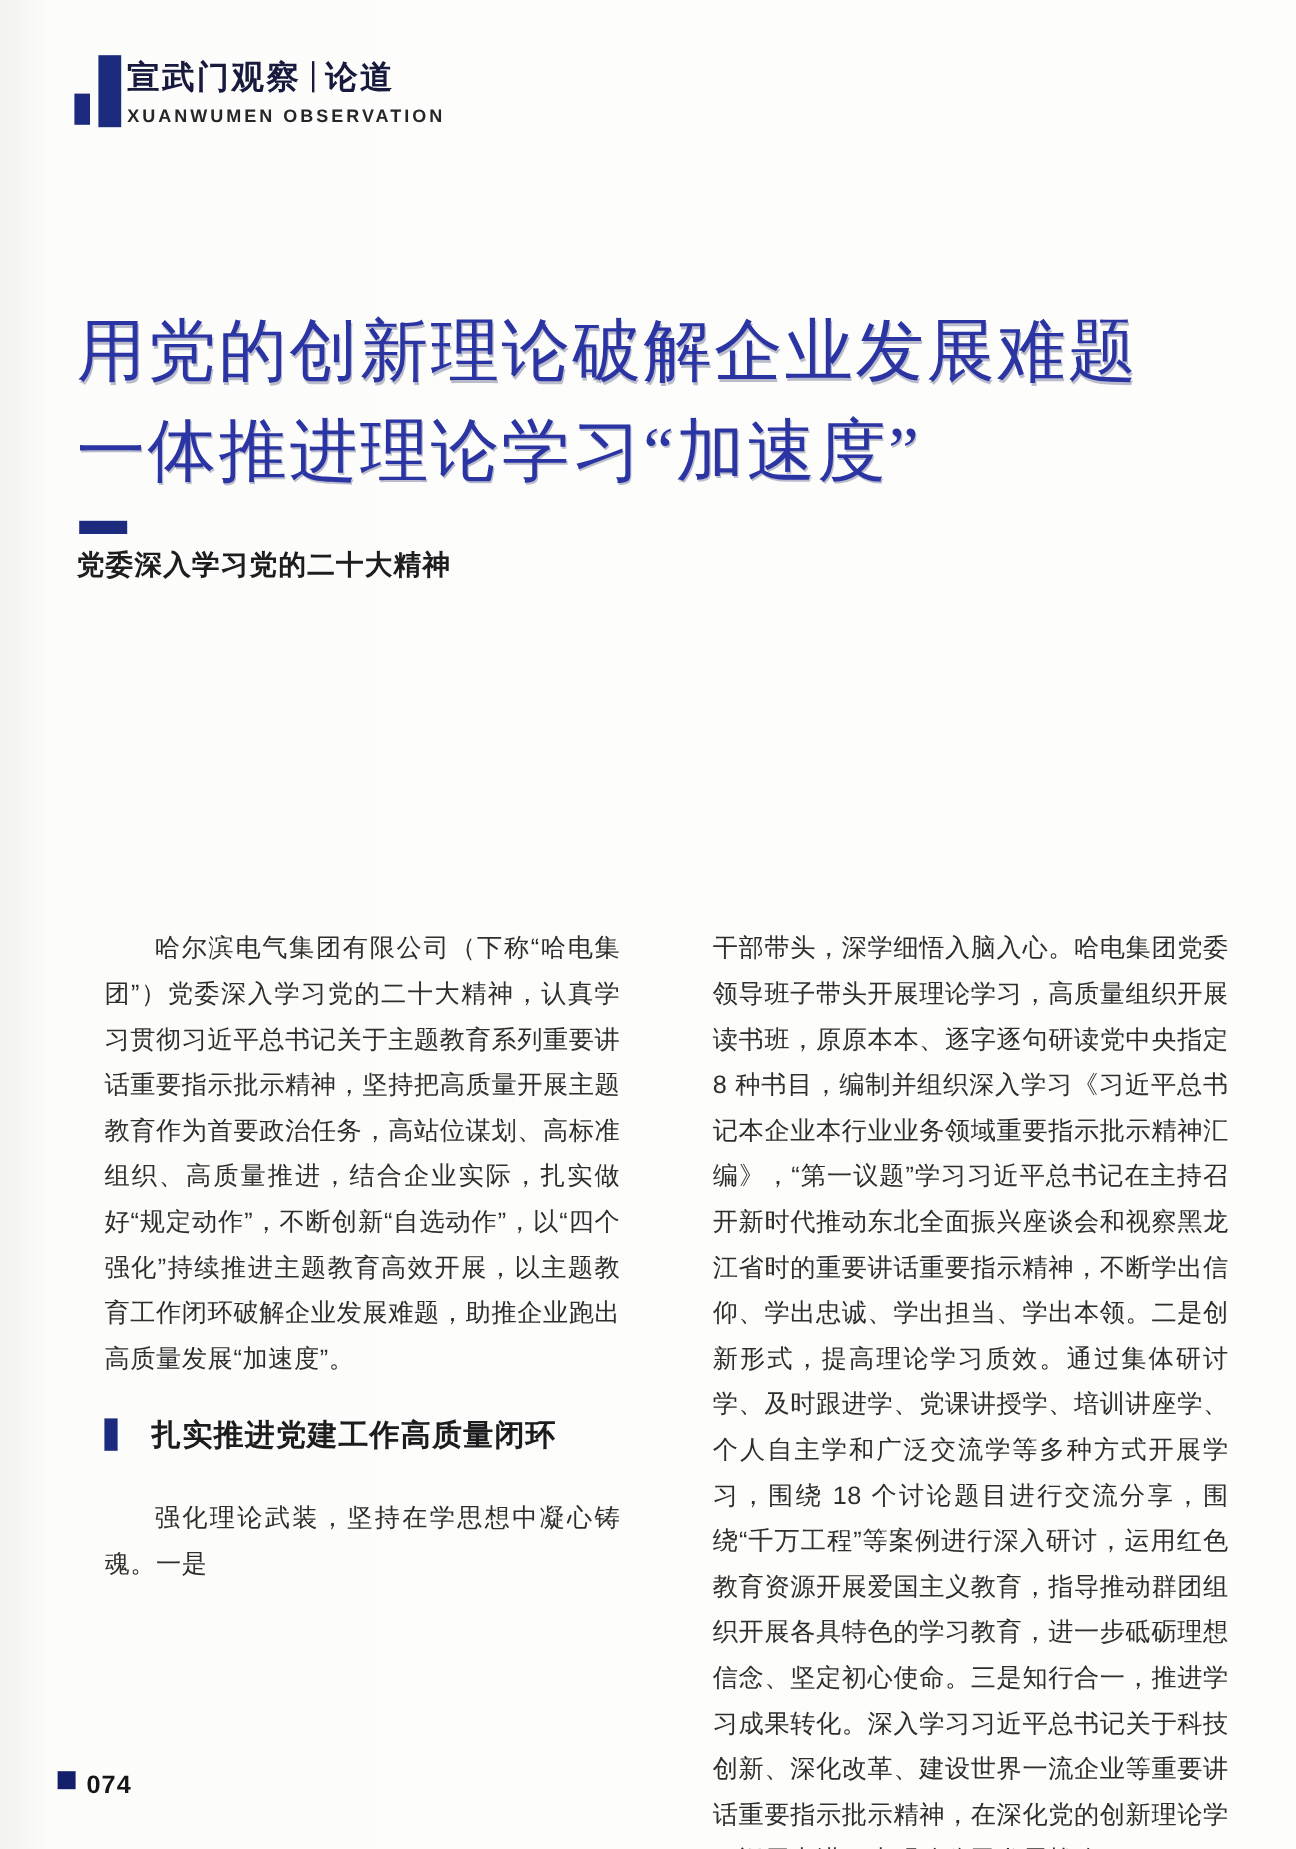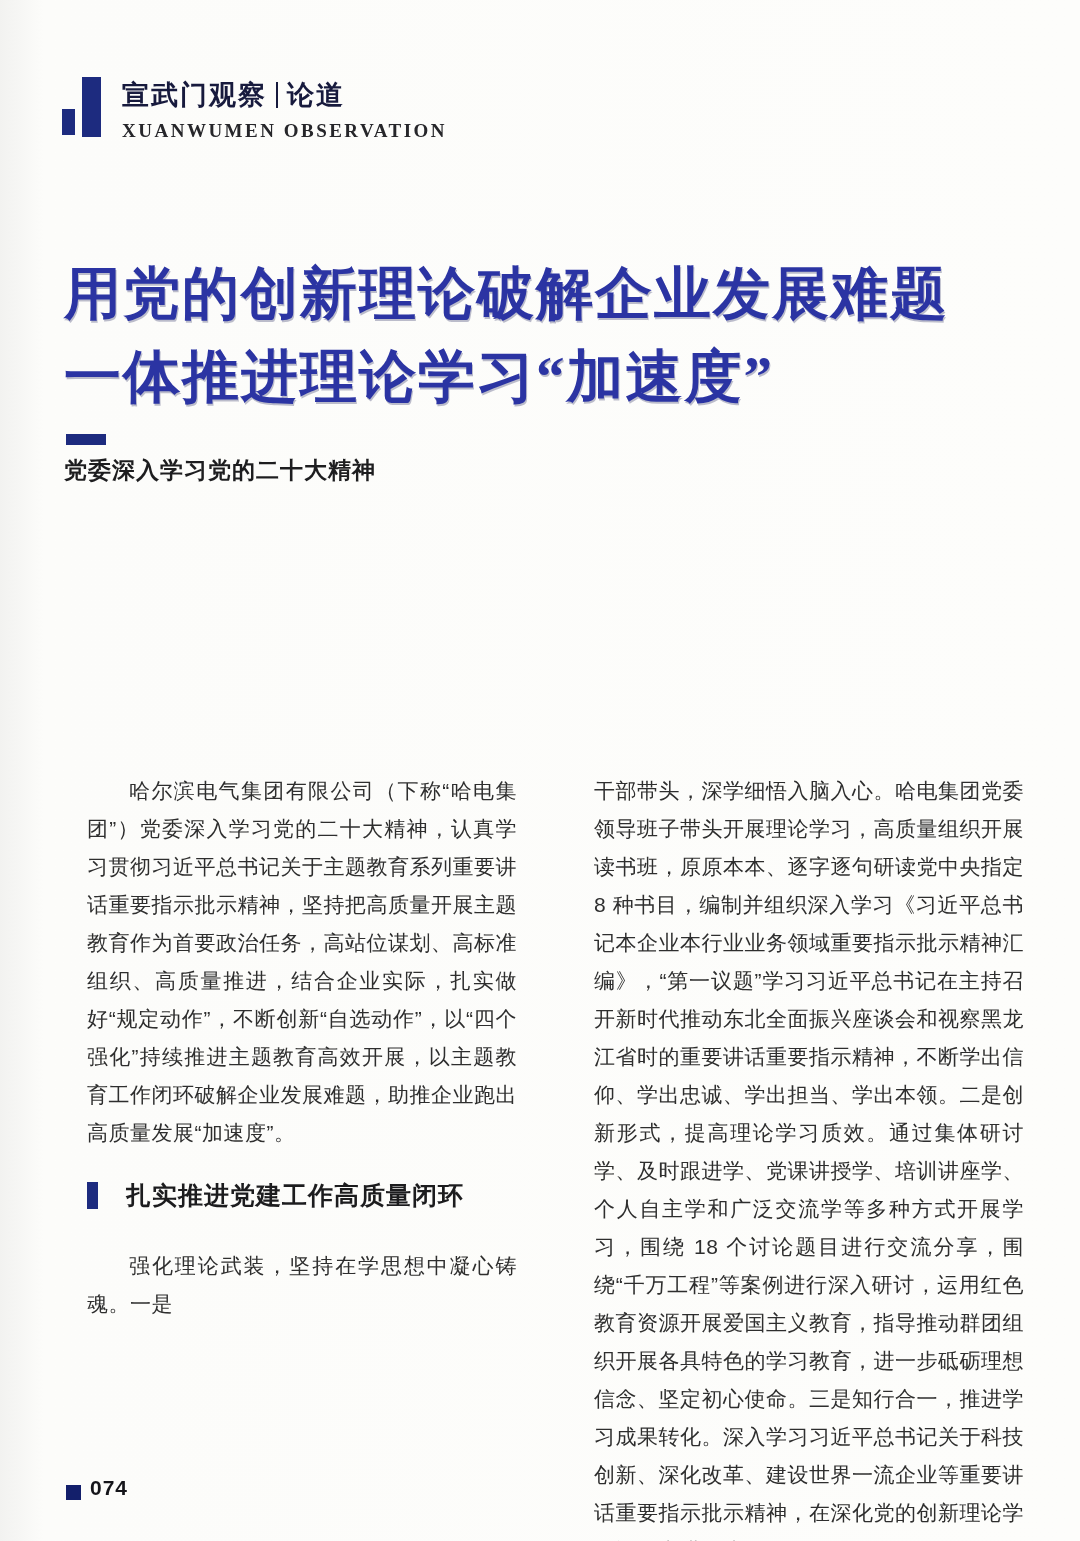--- a/index.html
+++ b/index.html
@@ -21,22 +21,20 @@
     box-sizing: border-box;
   }
 
   
   .masthead {
     position: absolute;
     left: 62px;
     top: 44px;
     display: flex;
     align-items: flex-start;
-    gap: 16px;
-    margin-top: 31px;
   }
   .logo {
     position: relative;
     width: 44px;
     height: 66px;
   }
   .logo .logo-small {
     position: absolute;
     left: 0;
     bottom: 6px;
@@ -65,36 +63,36 @@
     gap: 9px;
   }
   .brand-divider {
     display: inline-block;
     width: 2px;
     height: 26px;
     background: #171a3d;
   }
   .brand-en {
     margin-top: 7px;
-    font-family: Liberation Serif, serif;
-    font-size: 19px;
+    font-family: Liberation Sans, sans-serif;
+    font-size: 15px;
     font-weight: 600;
     letter-spacing: 2.5px;
     color: #26262a;
   }
 
   
   .title {
     position: absolute;
     left: 64px;
     top: 252px;
     width: 965px;
     margin: 0;
     font-family: "Liberation Serif", serif;
-    font-weight: 700;
+    font-weight: 400;
     font-size: 57px;
     line-height: 83px;
     color: #2b34a3;
     letter-spacing: 2px;
     text-shadow: 1px 2px 0 rgba(18, 22, 80, 0.28);
   }
   .title .title-line {
     display: block;
   }
   .byline-dash {
@@ -154,24 +152,24 @@
     display: inline-block;
     width: 11px;
     height: 27px;
     background: #1d2b7f;
     flex: 0 0 auto;
   }
 
   
   .page-footer {
     position: absolute;
-    left: 66px;
+    left: 48px;
     top: 1476px;
     display: flex;
-    align-items: flex-end;
+    align-items: flex-start;
     gap: 9px;
   }
   .footer-square {
     display: inline-block;
     width: 15px;
     height: 15px;
     background: #131f6b;
   }
   .page-number {
     font-size: 21px;

